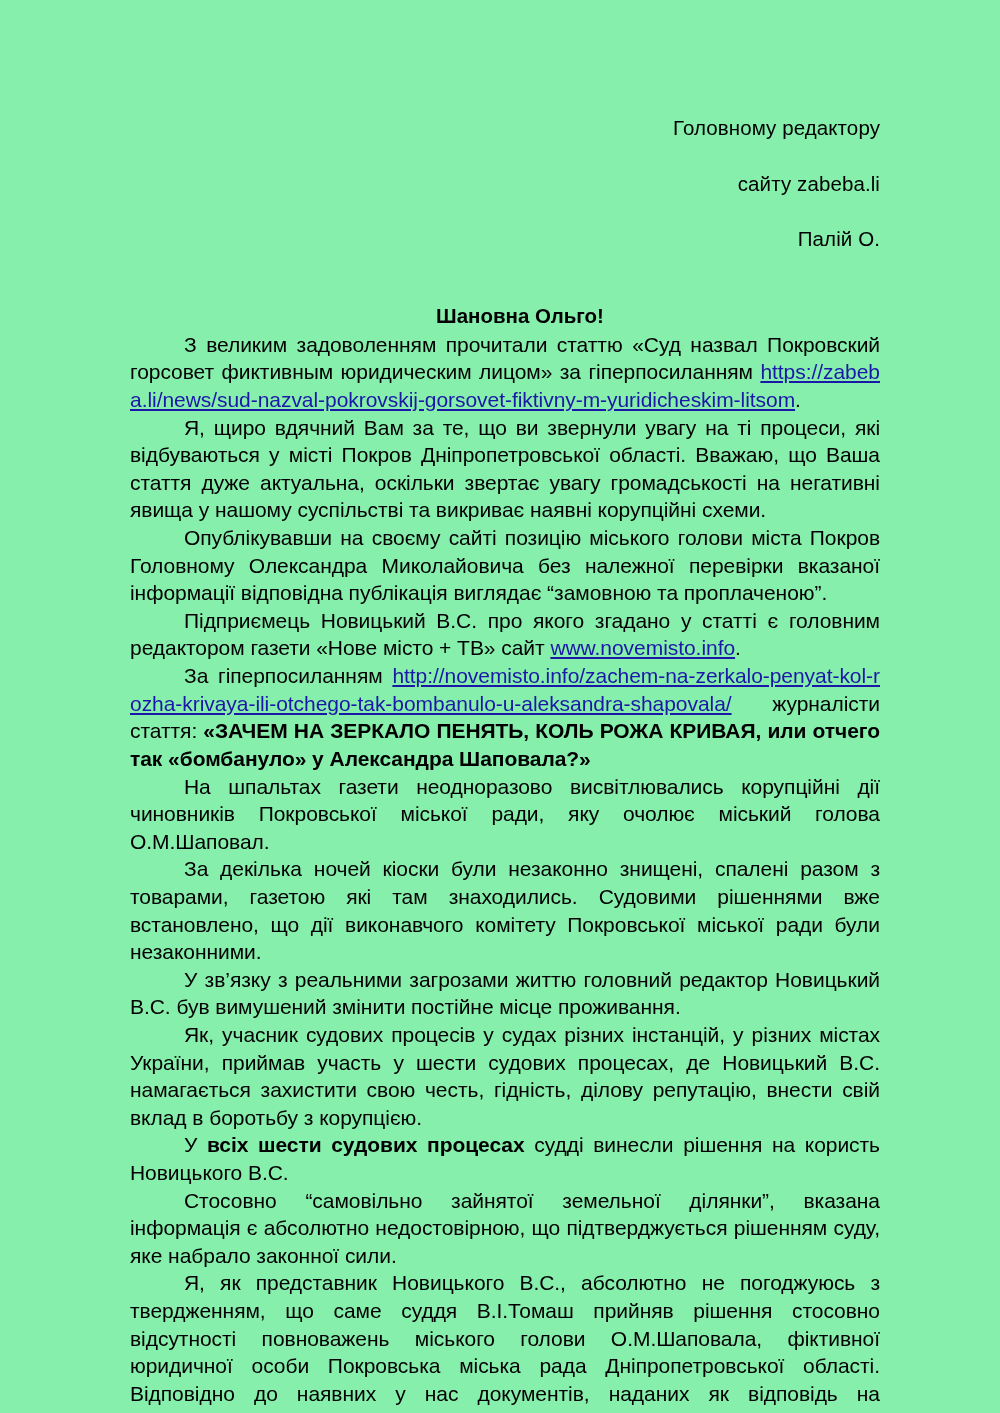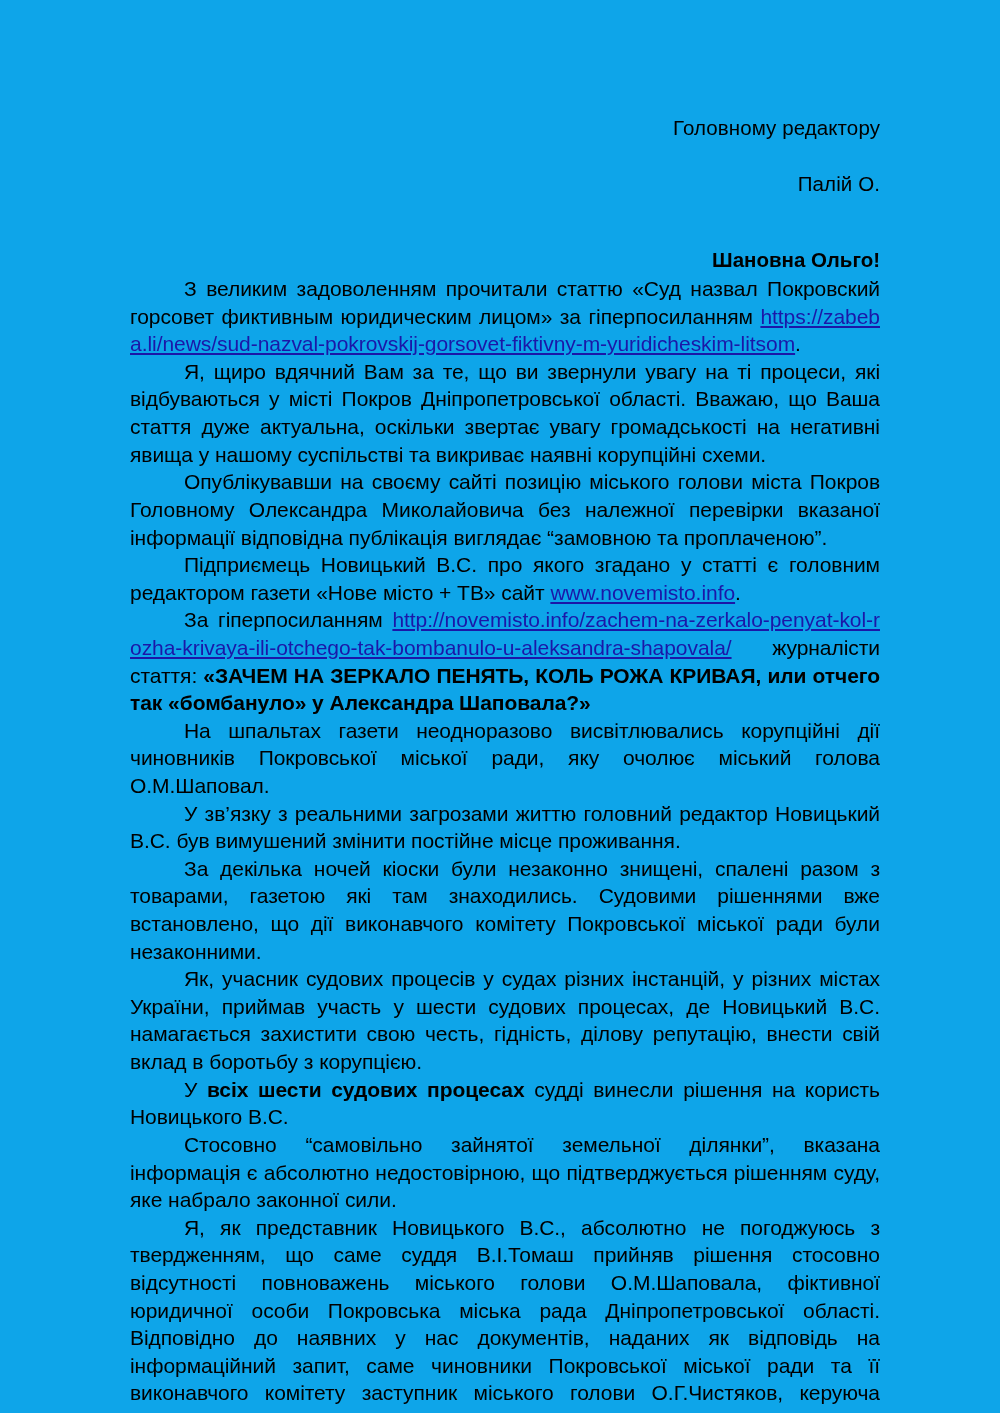--- a/index.html
+++ b/index.html
@@ -9,37 +9,37 @@
     background: #ffffff;
   }
   body {
     font-family: "Liberation Sans", sans-serif;
     color: #000000;
   }
   .page {
     width: 1000px;
     height: 1413px;
     box-sizing: border-box;
-    background: #0ea5e9;
+    background: #86efac;
     position: relative;
     overflow: hidden;
     padding: 86px 120px 0 130px;
   }
   .addressee {
     text-align: right;
     font-size: 20.5px;
     line-height: 1.36;
     margin-bottom: 22px;
     white-space: pre-line;
   }
   .addressee div {
     letter-spacing: 0.1px;
   }
   .salutation {
-    text-align: right;
+    text-align: center;
     font-weight: bold;
     font-size: 20.5px;
     line-height: 1.3;
     margin: 0 0 1px 0;
     padding-left: 30px;
   }
   p.para {
     margin: 0;
     font-size: 21px;
     line-height: 1.315;
@@ -61,42 +61,43 @@
     font-weight: bold;
   }
 </style>
 </head>
 <body>
 
 <div class="page">
 
   <div class="addressee">
     <div>Головному редактору</div>
+    <div>сайту zabeba.li</div>
     <div>Палій О.</div>
   </div>
 
   <div class="salutation">Шановна Ольго!</div>
 
   <p class="para"><span>З великим задоволенням прочитали статтю «Суд назвал Покровский горсовет фиктивным юридическим лицом» за гіперпосиланням </span><a class="link" href="#">https://zabeba.li/news/sud-nazval-pokrovskij-gorsovet-fiktivny-m-yuridicheskim-litsom</a><span>.</span></p>
 
   <p class="para">Я, щиро вдячний Вам за те, що ви звернули увагу на ті процеси, які відбуваються у місті Покров Дніпропетровської області. Вважаю, що Ваша стаття дуже актуальна, оскільки звертає увагу громадськості на негативні явища у нашому суспільстві та викриває наявні корупційні схеми.</p>
 
 
   <p class="para">Опублікувавши на своєму сайті позицію міського голови міста Покров Головному Олександра Миколайовича без належної перевірки вказаної інформації відповідна публікація виглядає “замовною та проплаченою”.</p>
 
   <p class="para"><span>Підприємець Новицький В.С. про якого згадано у статті є головним редактором газети «Нове місто + ТВ» сайт </span><a class="link" href="#">www.novemisto.info</a><span>.</span></p>
 
   <p class="para"><span>За гіперпосиланням </span><a class="link" href="#">http://novemisto.info/zachem-na-zerkalo-penyat-kol-rozha-krivaya-ili-otchego-tak-bombanulo-u-aleksandra-shapovala/</a><span> журналісти стаття: </span><span class="headline">«ЗАЧЕМ НА ЗЕРКАЛО ПЕНЯТЬ, КОЛЬ РОЖА КРИВАЯ, или отчего так «бомбануло» у Александра Шаповала?»</span></p>
 
   <p class="para">На шпальтах газети неодноразово висвітлювались корупційні дії чиновників Покровської міської ради, яку очолює міський голова О.М.Шаповал.</p>
 
 
+  <p class="para">За декілька ночей кіоски були незаконно знищені, спалені разом з товарами, газетою які там знаходились. Судовими рішеннями вже встановлено, що дії виконавчого комітету Покровської міської ради були незаконними.</p>
+
   <p class="para">У зв’язку з реальними загрозами життю головний редактор Новицький В.С. був вимушений змінити постійне місце проживання.</p>
-
-  <p class="para">За декілька ночей кіоски були незаконно знищені, спалені разом з товарами, газетою які там знаходились. Судовими рішеннями вже встановлено, що дії виконавчого комітету Покровської міської ради були незаконними.</p>
 
   <p class="para">Як, учасник судових процесів у судах різних інстанцій, у різних містах України, приймав участь у шести судових процесах, де Новицький В.С. намагається захистити свою честь, гідність, ділову репутацію, внести свій вклад в боротьбу з корупцією.</p>
 
   <p class="para"><span>У </span><span class="bu">всіх шести судових процесах</span><span> судді винесли рішення на користь Новицького В.С.</span></p>
 
   <p class="para">Стосовно “самовільно зайнятої земельної ділянки”, вказана інформація є абсолютно недостовірною, що підтверджується рішенням суду, яке набрало законної сили.</p>
 
   <p class="para">Я, як представник Новицького В.С., абсолютно не погоджуюсь з твердженням, що саме суддя В.І.Томаш прийняв рішення стосовно відсутності повноважень міського голови О.М.Шаповала, фіктивної юридичної особи Покровська міська рада Дніпропетровської області. Відповідно до наявних у нас документів, наданих як відповідь на інформаційний запит, саме чиновники Покровської міської ради та її виконавчого комітету заступник міського голови О.Г.Чистяков, керуюча справами Г.М.Відяєва стверджували вказане, а суддя В.І.Томаш визнав це належними та допустимими доказами.</p>
 
 </div>

